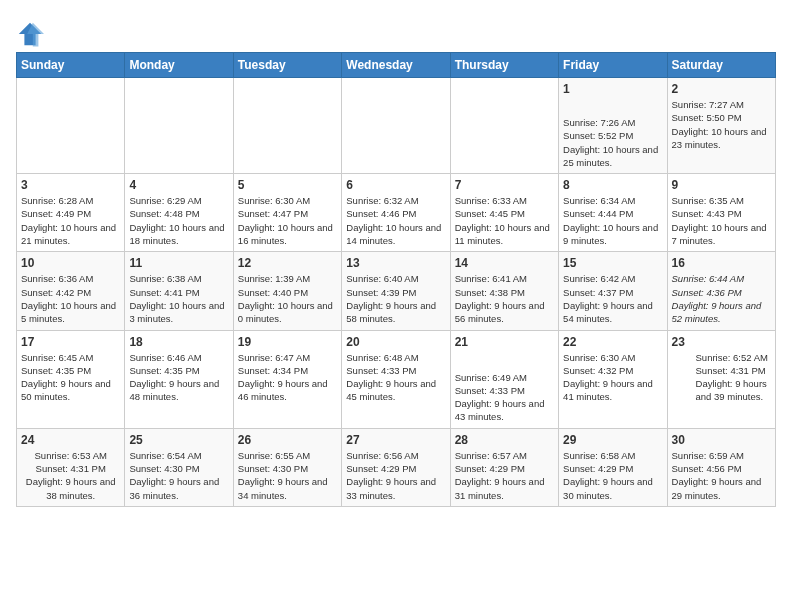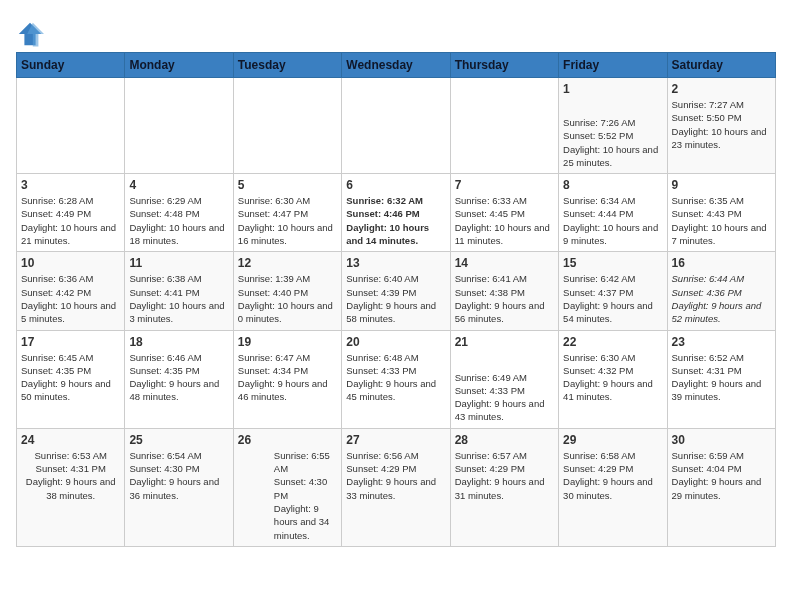--- a/index.html
+++ b/index.html
@@ -52,21 +52,21 @@
       color: #555;
       margin-top: 2px;
     }
     table {
       width: 100%;
       border-collapse: collapse;
       table-layout: fixed;
     }
     thead tr th {
       background-color: #3a7fc1;
-      color: #0f172a;
+      color: #ffffff;
       font-size: 12px;
       font-weight: bold;
       padding: 5px 4px;
       text-align: left;
       border: 1px solid #2e6da4;
     }
     tbody tr td {
       border: 1px solid #ccc;
       vertical-align: top;
       padding: 4px 4px;
@@ -162,21 +162,21 @@
 Daylight: 10 hours and 18 minutes.</div>
           </td>
           <td>
             <span class="day-num">5</span>
             <div class="day-info" style="white-space: pre-line;">Sunrise: 6:30 AM
 Sunset: 4:47 PM
 Daylight: 10 hours and 16 minutes.</div>
           </td>
           <td>
             <span class="day-num">6</span>
-            <div class="day-info" style="white-space: pre-line; font-weight: bold;">Sunrise: 6:32 AM
+            <div class="day-info" style="white-space: pre-line;">Sunrise: 6:32 AM
 Sunset: 4:46 PM
 Daylight: 10 hours and 14 minutes.</div>
           </td>
           <td>
             <span class="day-num">7</span>
             <div class="day-info" style="white-space: pre-line;">Sunrise: 6:33 AM
 Sunset: 4:45 PM
 Daylight: 10 hours and 11 minutes.</div>
           </td>
           <td>
@@ -268,41 +268,41 @@
 Daylight: 9 hours and 43 minutes.</div>
           </td>
           <td>
             <span class="day-num">22</span>
             <div class="day-info" style="white-space: pre-line;">Sunrise: 6:30 AM
 Sunset: 4:32 PM
 Daylight: 9 hours and 41 minutes.</div>
           </td>
           <td>
             <span class="day-num">23</span>
-            <div class="day-info" style="white-space: pre-line;">Sunrise: 6:52 AM
+            <div class="day-info" style="white-space: pre-line; margin-left: 24px;">Sunrise: 6:52 AM
 Sunset: 4:31 PM
 Daylight: 9 hours and 39 minutes.</div>
           </td>
         </tr>
         <tr>
           <td>
             <span class="day-num">24</span>
             <div class="day-info" style="white-space: pre-line; text-align: center;">Sunrise: 6:53 AM
 Sunset: 4:31 PM
 Daylight: 9 hours and 38 minutes.</div>
           </td>
           <td>
             <span class="day-num">25</span>
             <div class="day-info" style="white-space: pre-line;">Sunrise: 6:54 AM
 Sunset: 4:30 PM
 Daylight: 9 hours and 36 minutes.</div>
           </td>
           <td>
             <span class="day-num">26</span>
-            <div class="day-info" style="white-space: pre-line; margin-left: 36px;">Sunrise: 6:55 AM
+            <div class="day-info" style="white-space: pre-line;">Sunrise: 6:55 AM
 Sunset: 4:30 PM
 Daylight: 9 hours and 34 minutes.</div>
           </td>
           <td>
             <span class="day-num">27</span>
             <div class="day-info" style="white-space: pre-line;">Sunrise: 6:56 AM
 Sunset: 4:29 PM
 Daylight: 9 hours and 33 minutes.</div>
           </td>
           <td>
@@ -313,19 +313,19 @@
           </td>
           <td>
             <span class="day-num">29</span>
             <div class="day-info" style="white-space: pre-line;">Sunrise: 6:58 AM
 Sunset: 4:29 PM
 Daylight: 9 hours and 30 minutes.</div>
           </td>
           <td>
             <span class="day-num">30</span>
             <div class="day-info" style="white-space: pre-line;">Sunrise: 6:59 AM
-Sunset: 4:04 PM
+Sunset: 4:56 PM
 Daylight: 9 hours and 29 minutes.</div>
           </td>
         </tr>
       </tbody>
   </table>
 </div>
 
 </body></html>

